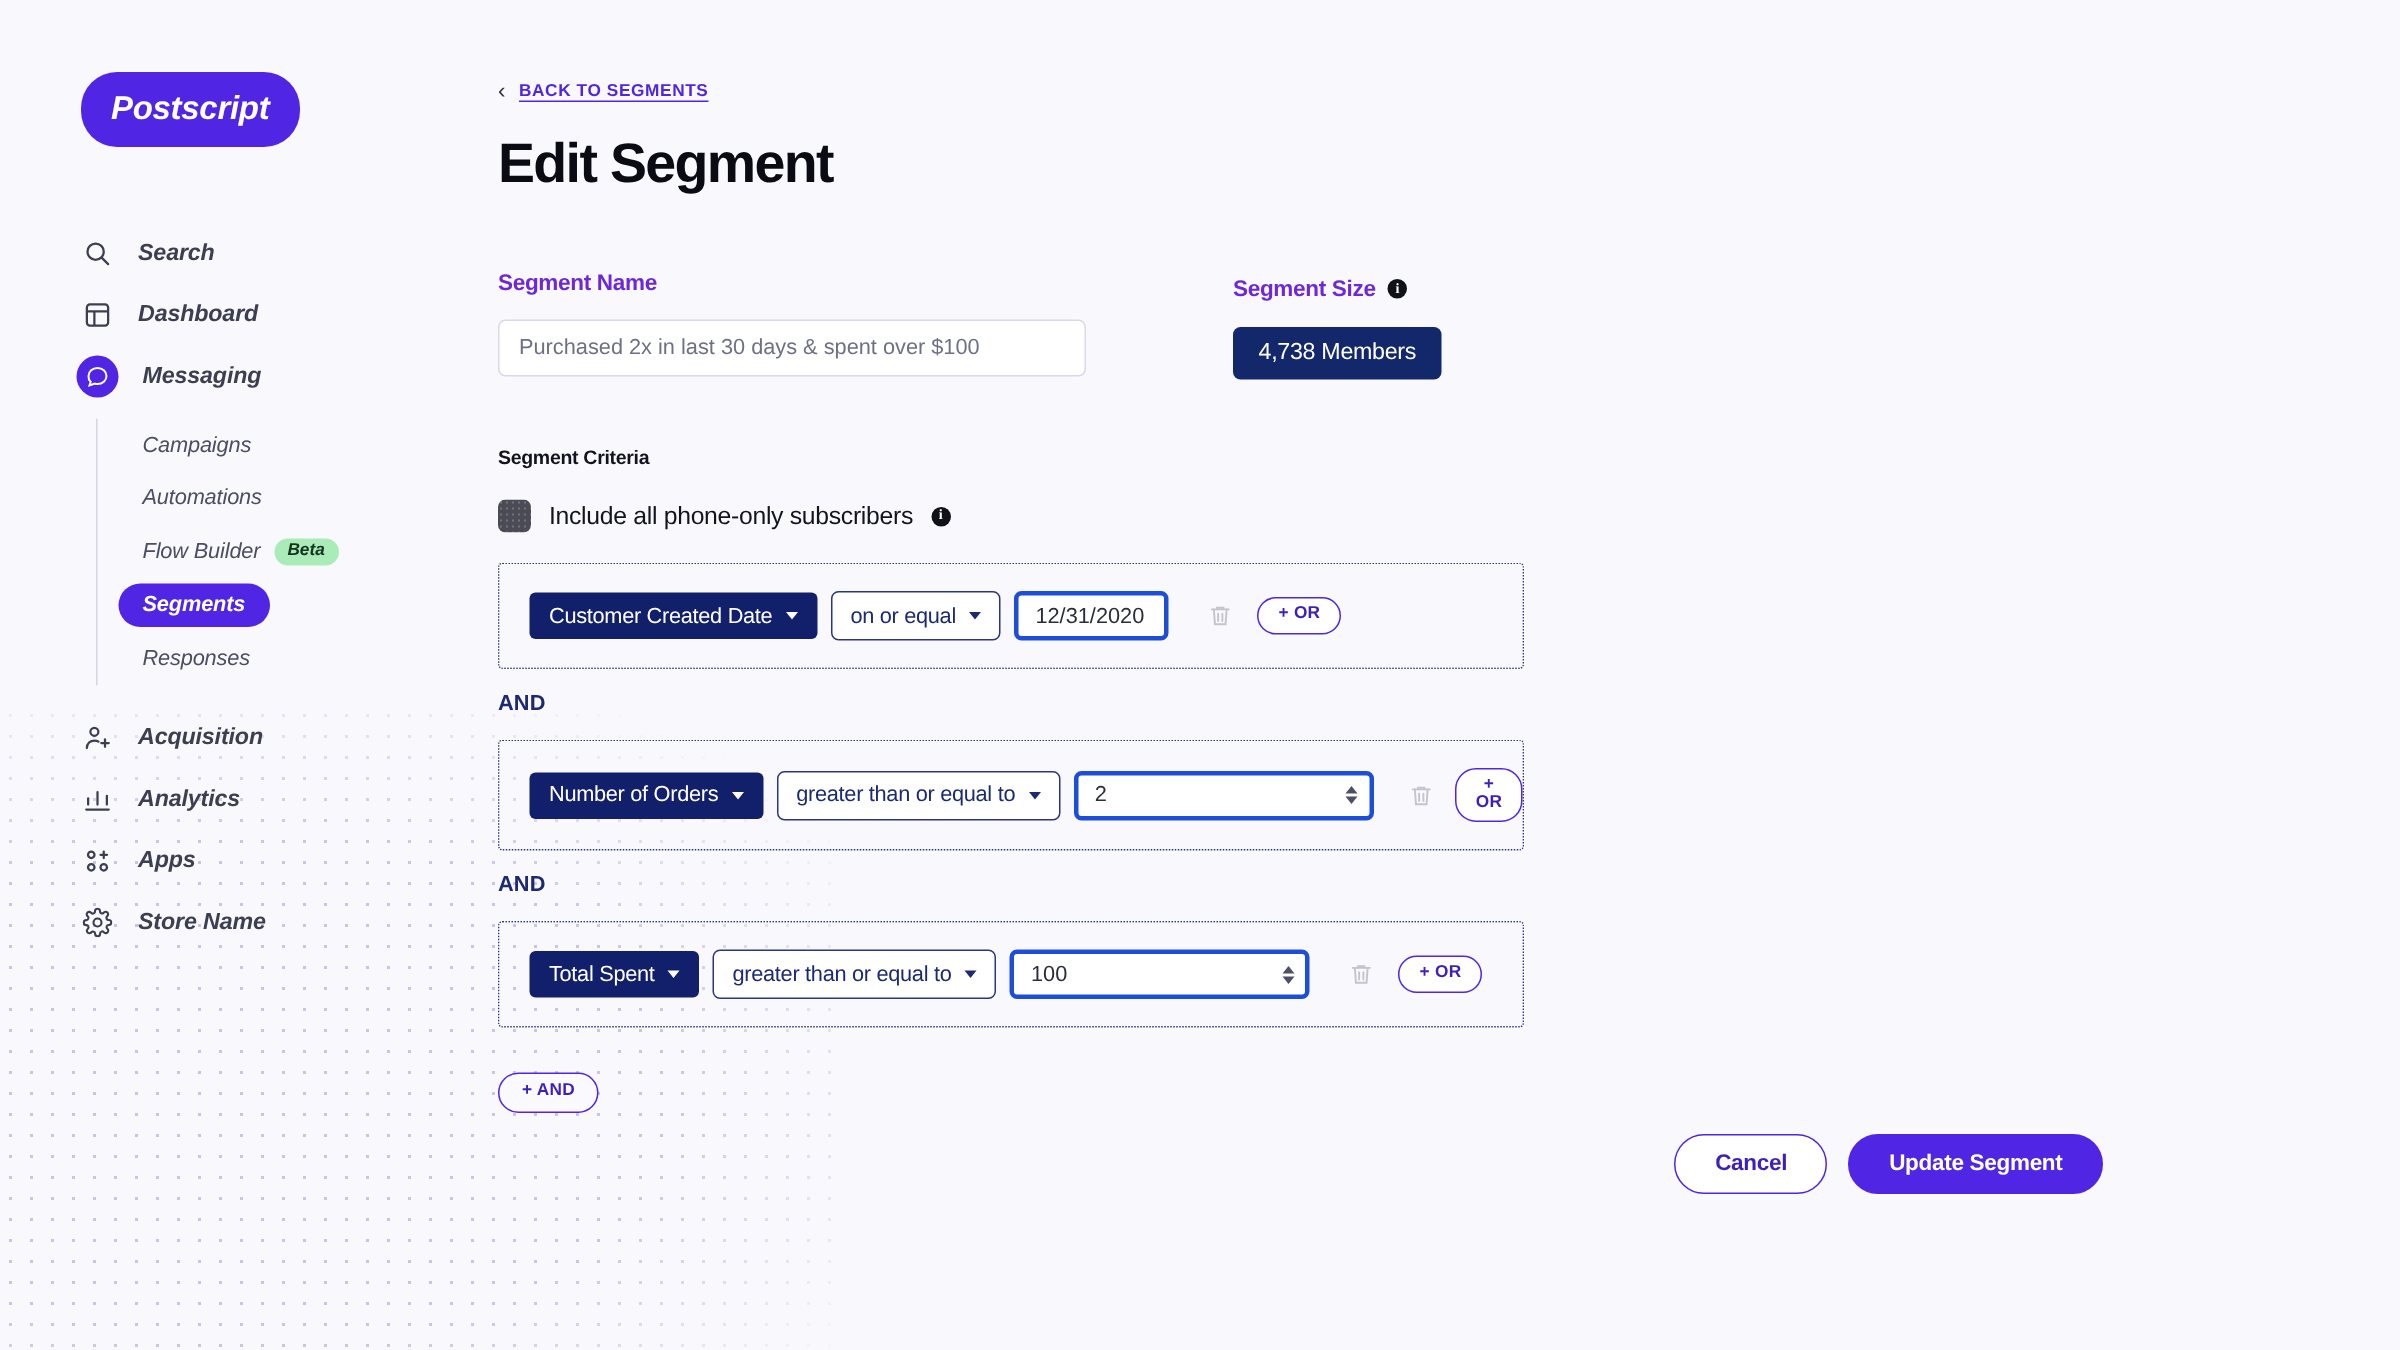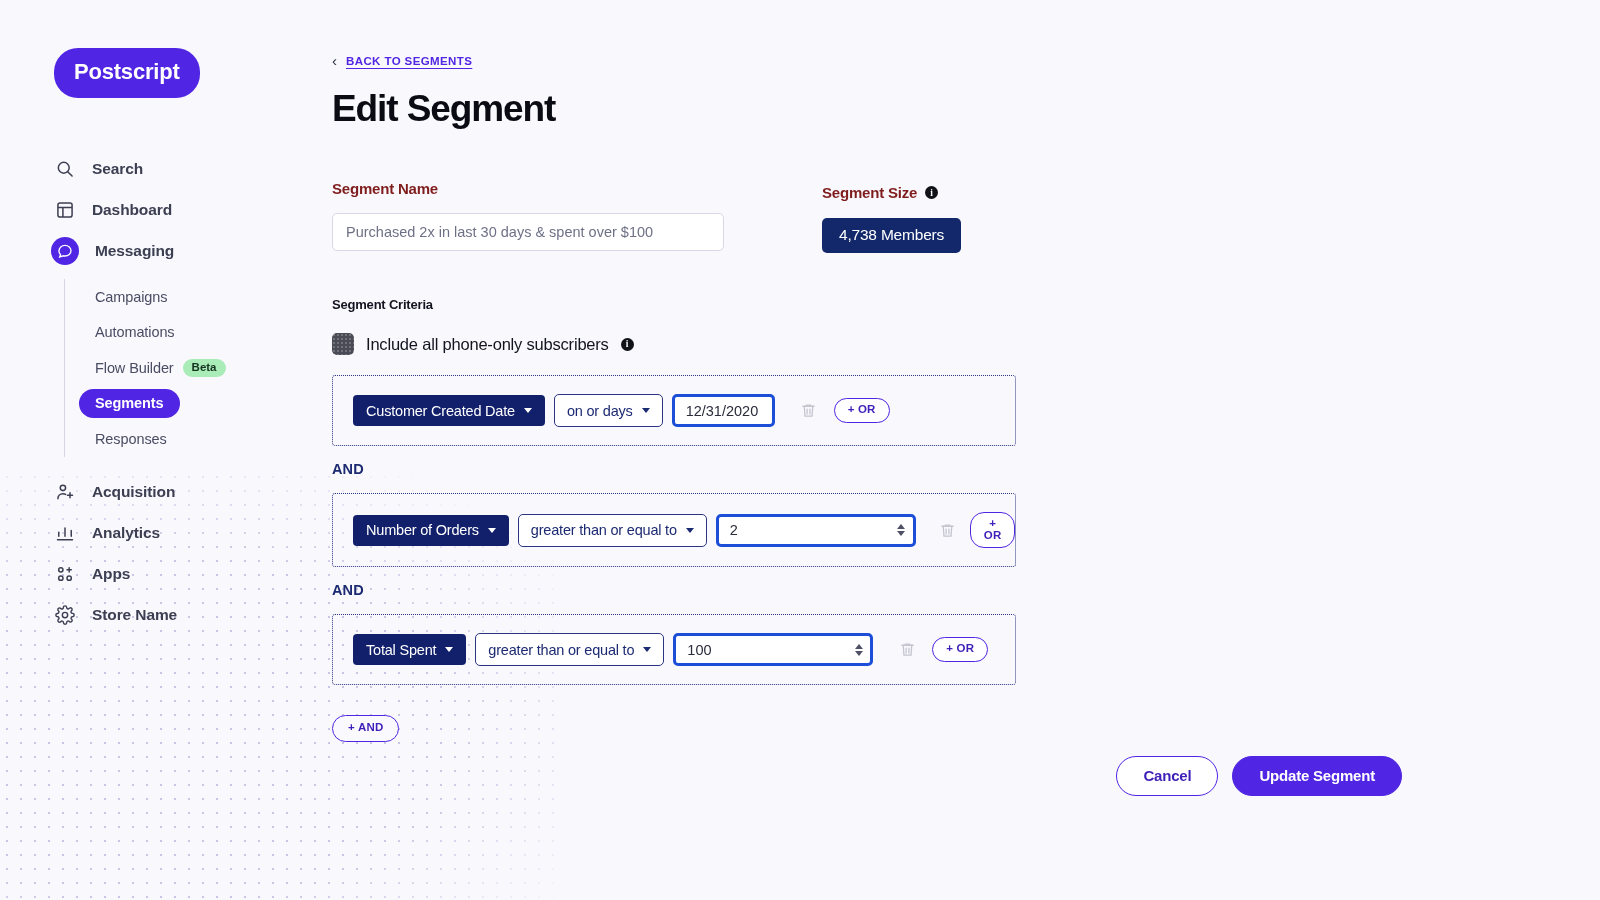--- a/index.html
+++ b/index.html
@@ -33,20 +33,21 @@
   }
 
   
   .sidebar {
     position: absolute;
     left: 0; top: 0;
     width: 330px;
     height: 650px;
     padding: 48px 0 0 54px;
     z-index: 2;
+    font-style: italic;
   }
 
   .logo {
     display: inline-flex;
     align-items: center;
     justify-content: center;
     background: #5025e3;
     color: #ffffff;
     border-radius: 24px;
     padding: 11px 20px 13px 20px;
@@ -168,21 +169,21 @@
   }
 
   .form-row {
     display: flex;
     margin-top: 50px;
   }
 
   .field-label {
     font-size: 15px;
     font-weight: 700;
-    color: #7f1d1d;
+    color: #6d28d9;
     letter-spacing: -0.2px;
   }
 
   .name-col { width: 490px; }
 
   .name-input {
     margin-top: 16px;
     width: 392px;
     height: 38px;
     border: 1px solid #dad8e6;
@@ -590,21 +591,21 @@
   </div>
 
   
   <div class="criteria-group">
     <div class="criteria-row">
       <button class="pill-select">
         <span>Customer Created Date</span>
         <i class="caret"></i>
       </button>
       <button class="outline-select">
-        <span>on or days</span>
+        <span>on or equal</span>
         <i class="caret"></i>
       </button>
       <input class="value-input date" type="text" value="12/31/2020" style="">
       <span class="trash-btn">
         <svg viewBox="0 0 24 24" fill="none" stroke="#9a9aa8" stroke-width="1.8" stroke-linecap="round">
           <line x1="4" y1="6" x2="20" y2="6"></line>
           <path d="M9 6V4.5h6V6"></path>
           <path d="M6 6l1 14h10l1-14"></path>
           <line x1="10" y1="10" x2="10" y2="17"></line>
             <line x1="14" y1="10" x2="14" y2="17"></line>

